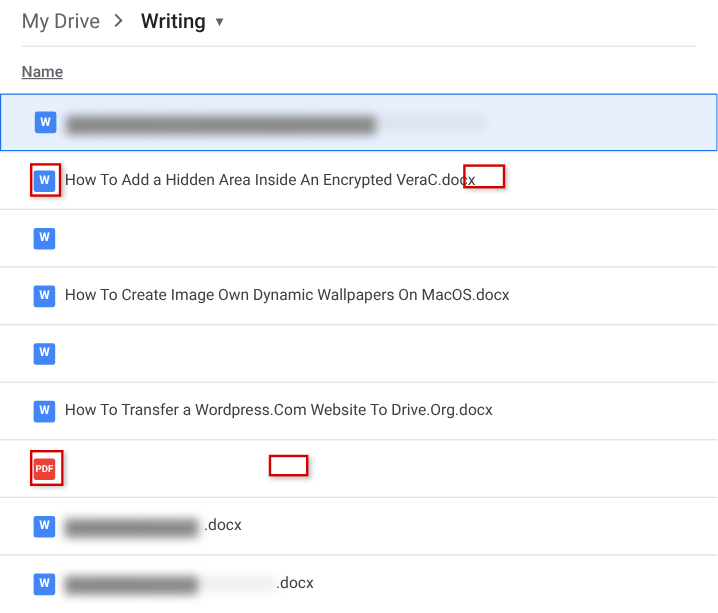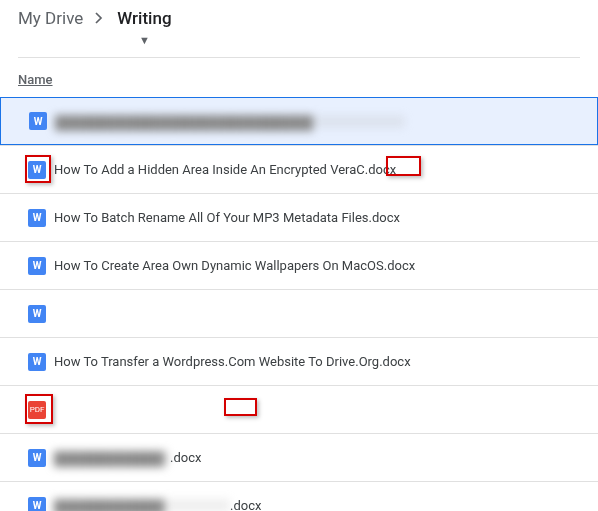--- a/index.html
+++ b/index.html
@@ -13,21 +13,21 @@
     }
     .breadcrumb {
       display: flex;
       align-items: flex-start;
       padding: 8px 18px 10px 18px;
       font-size: 17px;
       color: #5f6368;
       gap: 12px;
     }
     .breadcrumb a { color: #5f6368; text-decoration: none; }
-    .breadcrumb .current { color: #202124; font-weight: 500; display: flex; align-items: center; gap: 6px; flex-direction: column;}
+    .breadcrumb .current { color: #202124; font-weight: 500; display: flex; align-items: center; gap: 6px;}
     .breadcrumb .chevron { color: #5f6368; }
     .caret { font-size: 11px; color: #5f6368; }
     .divider { height: 1px; background: #e0e0e0; margin: 0 18px; }
     .name-header {
       font-size: 13px;
       color: #5f6368;
       padding: 14px 18px 10px 18px;
       font-weight: 500;
       text-decoration: underline;
     }
@@ -55,21 +55,21 @@
       align-items: center;
       justify-content: center;
       border-radius: 2px;
       flex-shrink: 0;
     }
     .icon-pdf {
       width: 18px; height: 18px;
       background: #ea4335;
       color: #fff;
       font-size: 8px;
-      font-weight: 400;
+      font-weight: 700;
       display: flex;
       align-items: center;
       justify-content: center;
       border-radius: 2px;
       flex-shrink: 0;
     }
     .file-name {
       margin-left: 8px;
       white-space: nowrap;
       display: flex;
@@ -124,28 +124,25 @@
       <div class="icon-word">W</div>
       <span class="file-name">
         <span>How To Add a Hidden Area Inside An Encrypted VeraC</span>
         <span>.docx</span>
       </span>
       <div class="highlight-box hb-icon2"></div>
       <div class="highlight-box hb-ext2"></div>
     </div>
     <div class="file-row">
       <div class="icon-word">W</div>
-      <span class="file-name">
-        <span>How To Batch Rename All Of Your MP3 Metadata Files.docx</span>
-      </span>
     </div>
     <div class="file-row">
       <div class="icon-word">W</div>
       <span class="file-name">
-        <span>How To Create Area Own Dynamic Wallpapers On MacOS.docx</span>
+        <span>How To Create Image Own Dynamic Wallpapers On MacOS.docx</span>
       </span>
     </div>
     <div class="file-row">
       <div class="icon-word">W</div>
     </div>
     <div class="file-row">
       <div class="icon-word">W</div>
       <span class="file-name">
         <span>How To Transfer a Wordpress.Com Website To Drive.Org.docx</span>
       </span>

